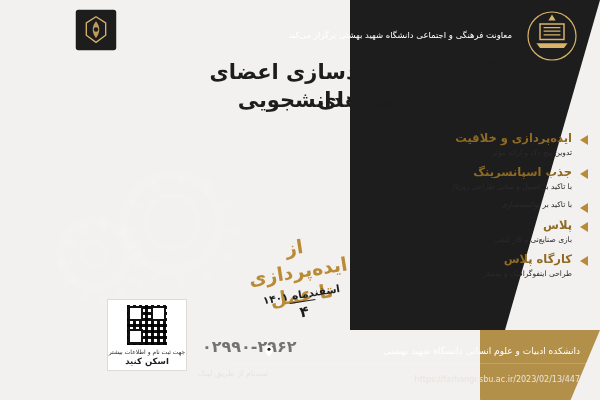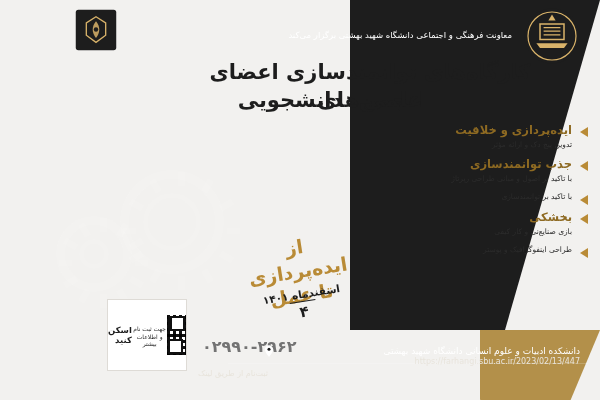--- a/index.html
+++ b/index.html
@@ -117,21 +117,21 @@
     width: 250px;
     text-align: center;
     color: #8e6a22;
     font-size: 10.5px;
     font-weight: bold;
   }
 
   
   .items {
     position: absolute;
-    right: 12px; top: 124px;
+    right: 12px; top: 132px;
     width: 300px;
   }
   .item {
     position: relative;
     padding-right: 16px;
     margin-bottom: 9px;
     text-align: right;
   }
   .item .tri {
     position: absolute;
@@ -190,22 +190,24 @@
   }
 
   
   .qrcard {
     position: absolute;
     left: 108px; top: 300px;
     width: 78px; height: 70px;
     background: #ffffff;
     box-shadow: 0 0 0 1px #dedbd6;
     display: flex;
+    flex-direction: column;
     align-items: center;
     justify-content: flex-start;
+    padding-top: 5px;
     box-sizing: border-box;
   }
   .qr {
     width: 40px; height: 40px;
     background:
       repeating-linear-gradient(90deg, #111 0 3px, #fff 3px 6px),
       repeating-linear-gradient(0deg, #111 0 3px, #fff 3px 6px);
     background-blend-mode: multiply;
     position: relative;
   }
@@ -254,21 +256,21 @@
     font-size: 9px;
     text-align: right;
   }
   .pin {
     position: absolute;
     left: 262px; bottom: 42px;
     width: 14px; height: 14px;
   }
   .link {
     position: absolute;
-    right: 20px; bottom: 34px;
+    right: 20px; bottom: 16px;
     color: #e8e4dc;
     font-size: 8px;
     direction: ltr;
     text-align: right;
     font-family: "DejaVu Sans", sans-serif;
   }
   .reglabel {
     position: absolute;
     left: 198px; bottom: 22px;
     color: #e8e4dc;
@@ -353,37 +355,38 @@
   <div class="items">
 
     <div class="item">
       <span class="tri"></span>
       <div class="h">ایده‌پردازی و خلاقیت</div>
       <div class="d">تدوین پیچ دک و ارائه مؤثر</div>
     </div>
 
     <div class="item">
       <span class="tri"></span>
-      <div class="h">جذب توانمندسازی</div>
+      <div class="h">جذب اسپانسرینگ</div>
       <div class="d">با تاکید بر اصول و مبانی طراحی رپرتاژ</div>
     </div>
 
     <div class="item">
       <span class="tri"></span>
       <div class="d">با تاکید بر توانمندسازی</div>
     </div>
 
     <div class="item">
       <span class="tri"></span>
-      <div class="h">بخشکی</div>
+      <div class="h">پلاس</div>
       <div class="d">بازی صنایع‌نی و کار کیفی</div>
     </div>
 
     <div class="item">
       <span class="tri"></span>
+      <div class="h">کارگاه پلاس</div>
       <div class="d">طراحی اینفوگرافیک و پوستر</div>
     </div>
   </div>
 
   <div class="slogan">از ایده‌پردازی تا عمل</div>
 
   <div class="datebox">
     <div class="dtxt">اسفندماه ۱۴۰۱</div>
     <div class="dnum">۴</div>
   </div>

